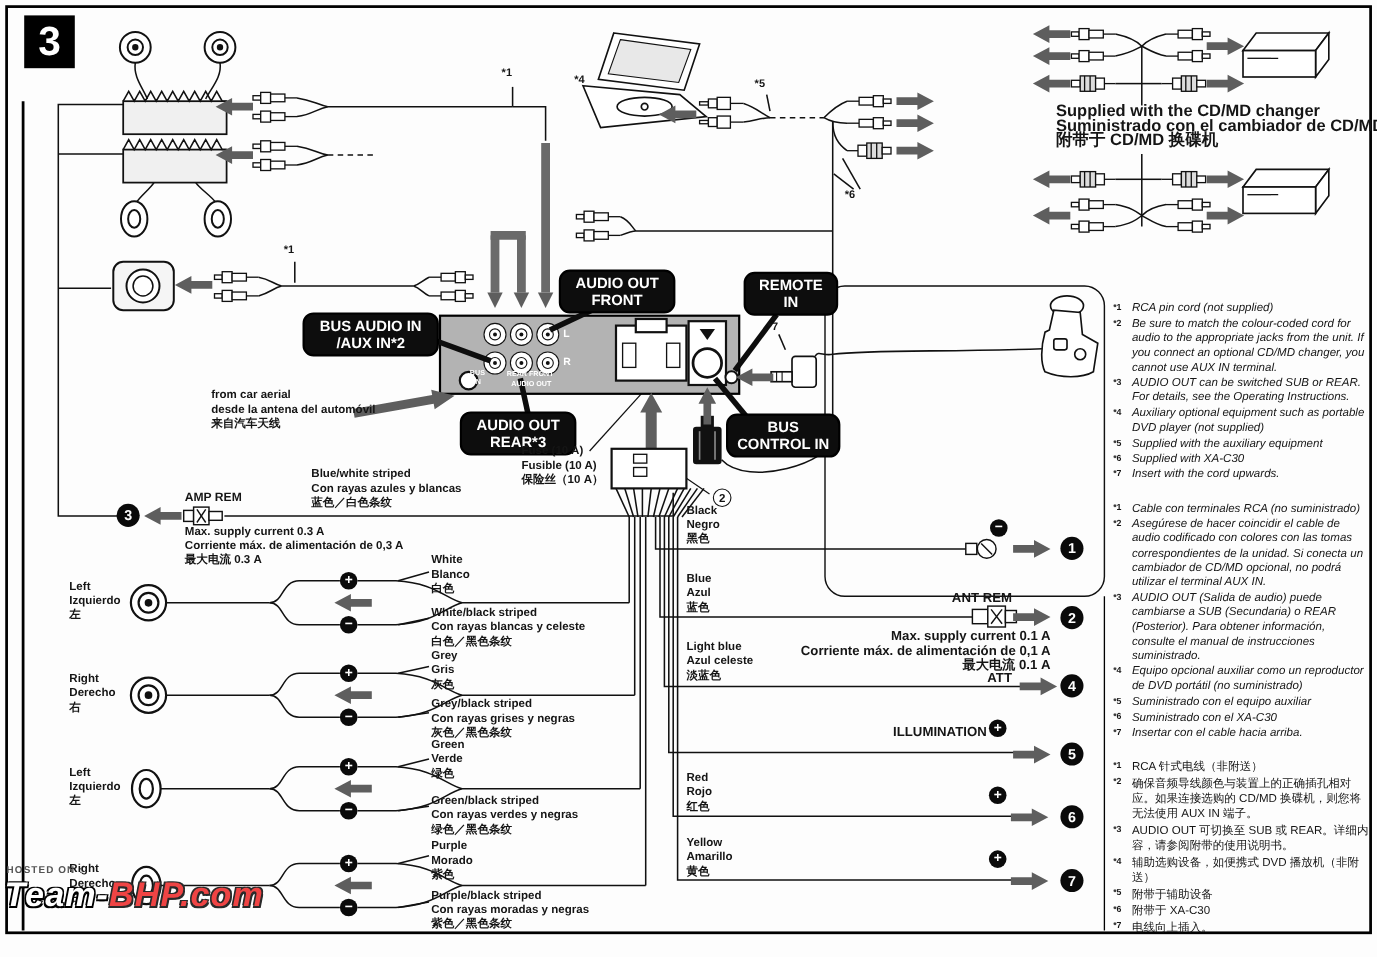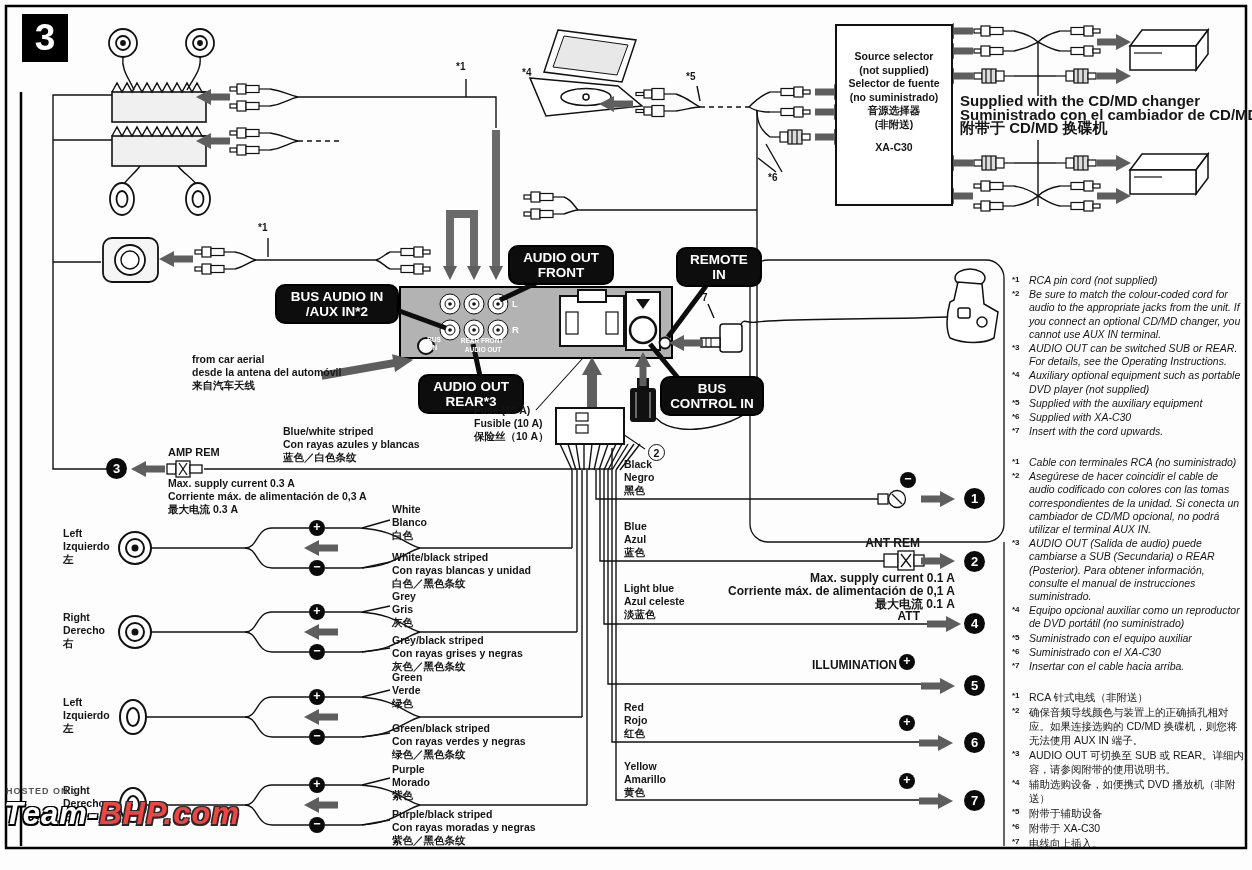--- a/index.html
+++ b/index.html
@@ -480,29 +480,20 @@
     <div>Fuse (10 A)</div>
       <div>Fusible (10 A)</div>
       <div>保险丝（10 A）</div>
   </div>
   <div class="lbl abs" style="left:192px;top:353px">
     <div>from car aerial</div>
       <div>desde la antena del automóvil</div>
       <div>来自汽车天线</div>
   </div>
 
-  <div id="srcbox" class="abs" style="left:835px;top:24px">
-    <div>Source selector</div>
-      <div>(not supplied)</div>
-    <div>Selector de fuente</div>
-      <div>(no suministrado)</div>
-    <div>音源选择器</div>
-      <div>(非附送)</div>
-    <div class="gap">XA-C30</div>
-  </div>
   <div class="cap abs" style="left:960px;top:94px">
     <div>Supplied with the CD/MD changer</div>
       <div>Suministrado con el cambiador de CD/MD</div>
       <div>附带于 CD/MD 换碟机</div>
   </div>
 
   <div class="mk abs" style="left:456px;top:61px">*1</div>
   <div class="mk abs" style="left:258px;top:222px">*1</div>
   <div class="mk abs" style="left:522px;top:67px">*4</div>
   <div class="mk abs" style="left:686px;top:71px">*5</div>
@@ -567,21 +558,21 @@
   <div class="term abs" style="left:309px;top:777px">+</div>
   <div class="term abs" style="left:309px;top:817px">−</div>
 
   <div class="lbl abs" style="left:392px;top:503px">
     <div>White</div>
       <div>Blanco</div>
       <div>白色</div>
   </div>
   <div class="lbl abs" style="left:392px;top:551px">
     <div>White/black striped</div>
-      <div>Con rayas blancas y unidad</div>
+      <div>Con rayas blancas y celeste</div>
       <div>白色／黑色条纹</div>
   </div>
   <div class="lbl abs" style="left:392px;top:590px">
     <div>Grey</div>
       <div>Gris</div>
       <div>灰色</div>
   </div>
   <div class="lbl abs" style="left:392px;top:634px">
     <div>Grey/black striped</div>
       <div>Con rayas grises y negras</div>

